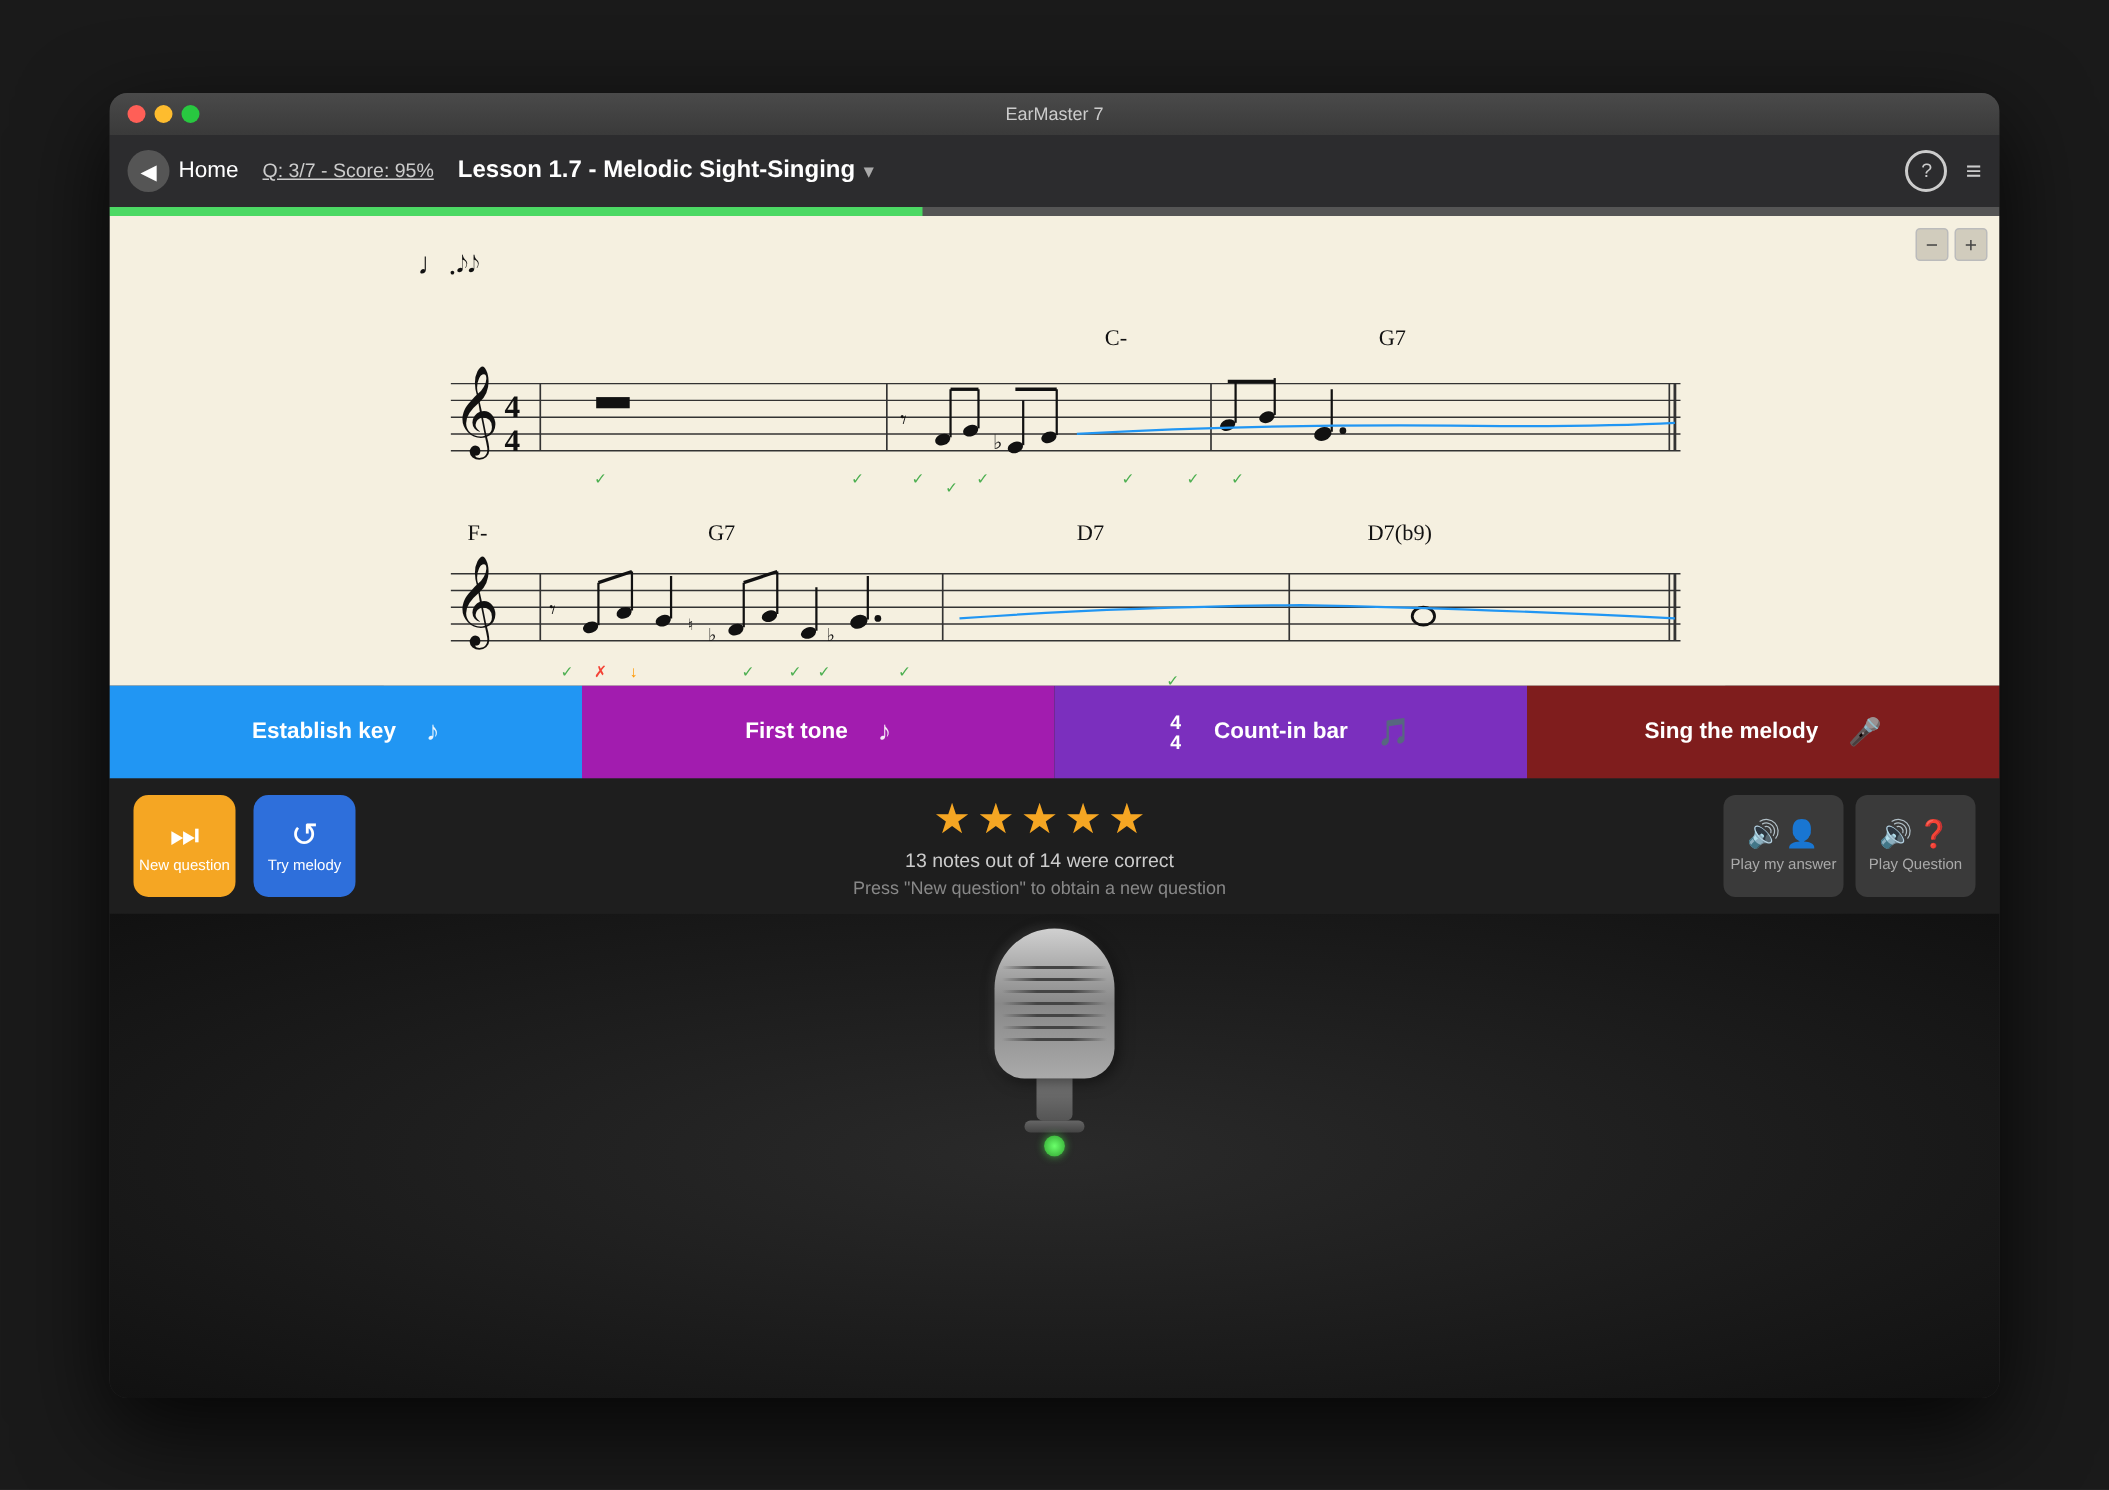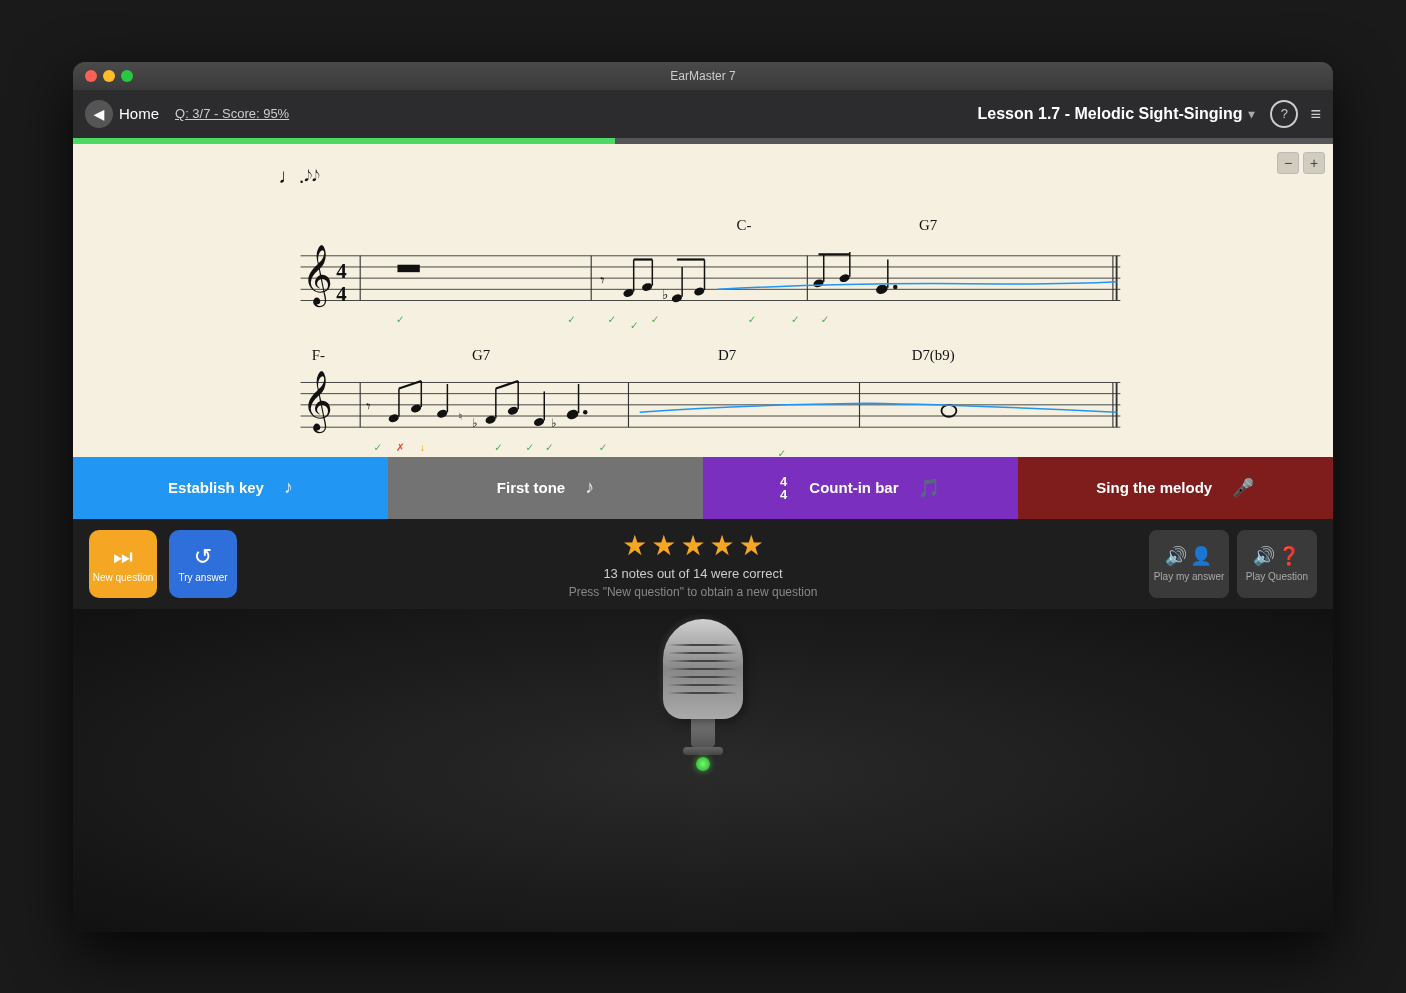--- a/index.html
+++ b/index.html
@@ -90,21 +90,21 @@
       text-decoration: underline;
     }
     .lesson-title {
       flex: 1;
       text-align: center;
       color: #fff;
       font-size: 16px;
       font-weight: 600;
       display: flex;
       align-items: center;
-      justify-content: flex-end;
+      justify-content: flex-start;
       gap: 6px;
     }
     .lesson-title .dropdown-arrow {
       color: #aaa;
       font-size: 12px;
     }
     .topbar-right {
       display: flex;
       align-items: center;
       gap: 12px;
@@ -188,21 +188,21 @@
       justify-content: center;
       gap: 20px;
       font-size: 15px;
       font-weight: 600;
       color: #fff;
       cursor: pointer;
       border: none;
       outline: none;
     }
     .action-btn.establish-key { background: #2196f3; }
-    .action-btn.first-tone { background: #737373; }
+    .action-btn.first-tone { background: #a21caf; }
     .action-btn.count-in { background: #7b2fbe; }
     .action-btn.sing { background: #7f1d1d; }
     .action-btn-icon {
       font-size: 18px;
       opacity: 0.9;
     }
     
     .count-in-meter {
       display: flex;
       flex-direction: column;
@@ -552,21 +552,21 @@
     </button>
   </div>
 
   <div class="result-row">
     <button class="new-question-btn">
       <span class="btn-icon">⏭</span>
       <span class="btn-label">New question</span>
     </button>
     <button class="try-again-btn">
       <span class="btn-icon">↺</span>
-      <span class="btn-label">Try answer</span>
+      <span class="btn-label">Try melody</span>
     </button>
     <div class="result-center">
       <div class="stars-row">
         <span class="star">★</span>
         <span class="star">★</span>
         <span class="star">★</span>
         <span class="star">★</span>
         <span class="star">★</span>
       </div>
       <span class="result-text">13 notes out of 14 were correct</span>

